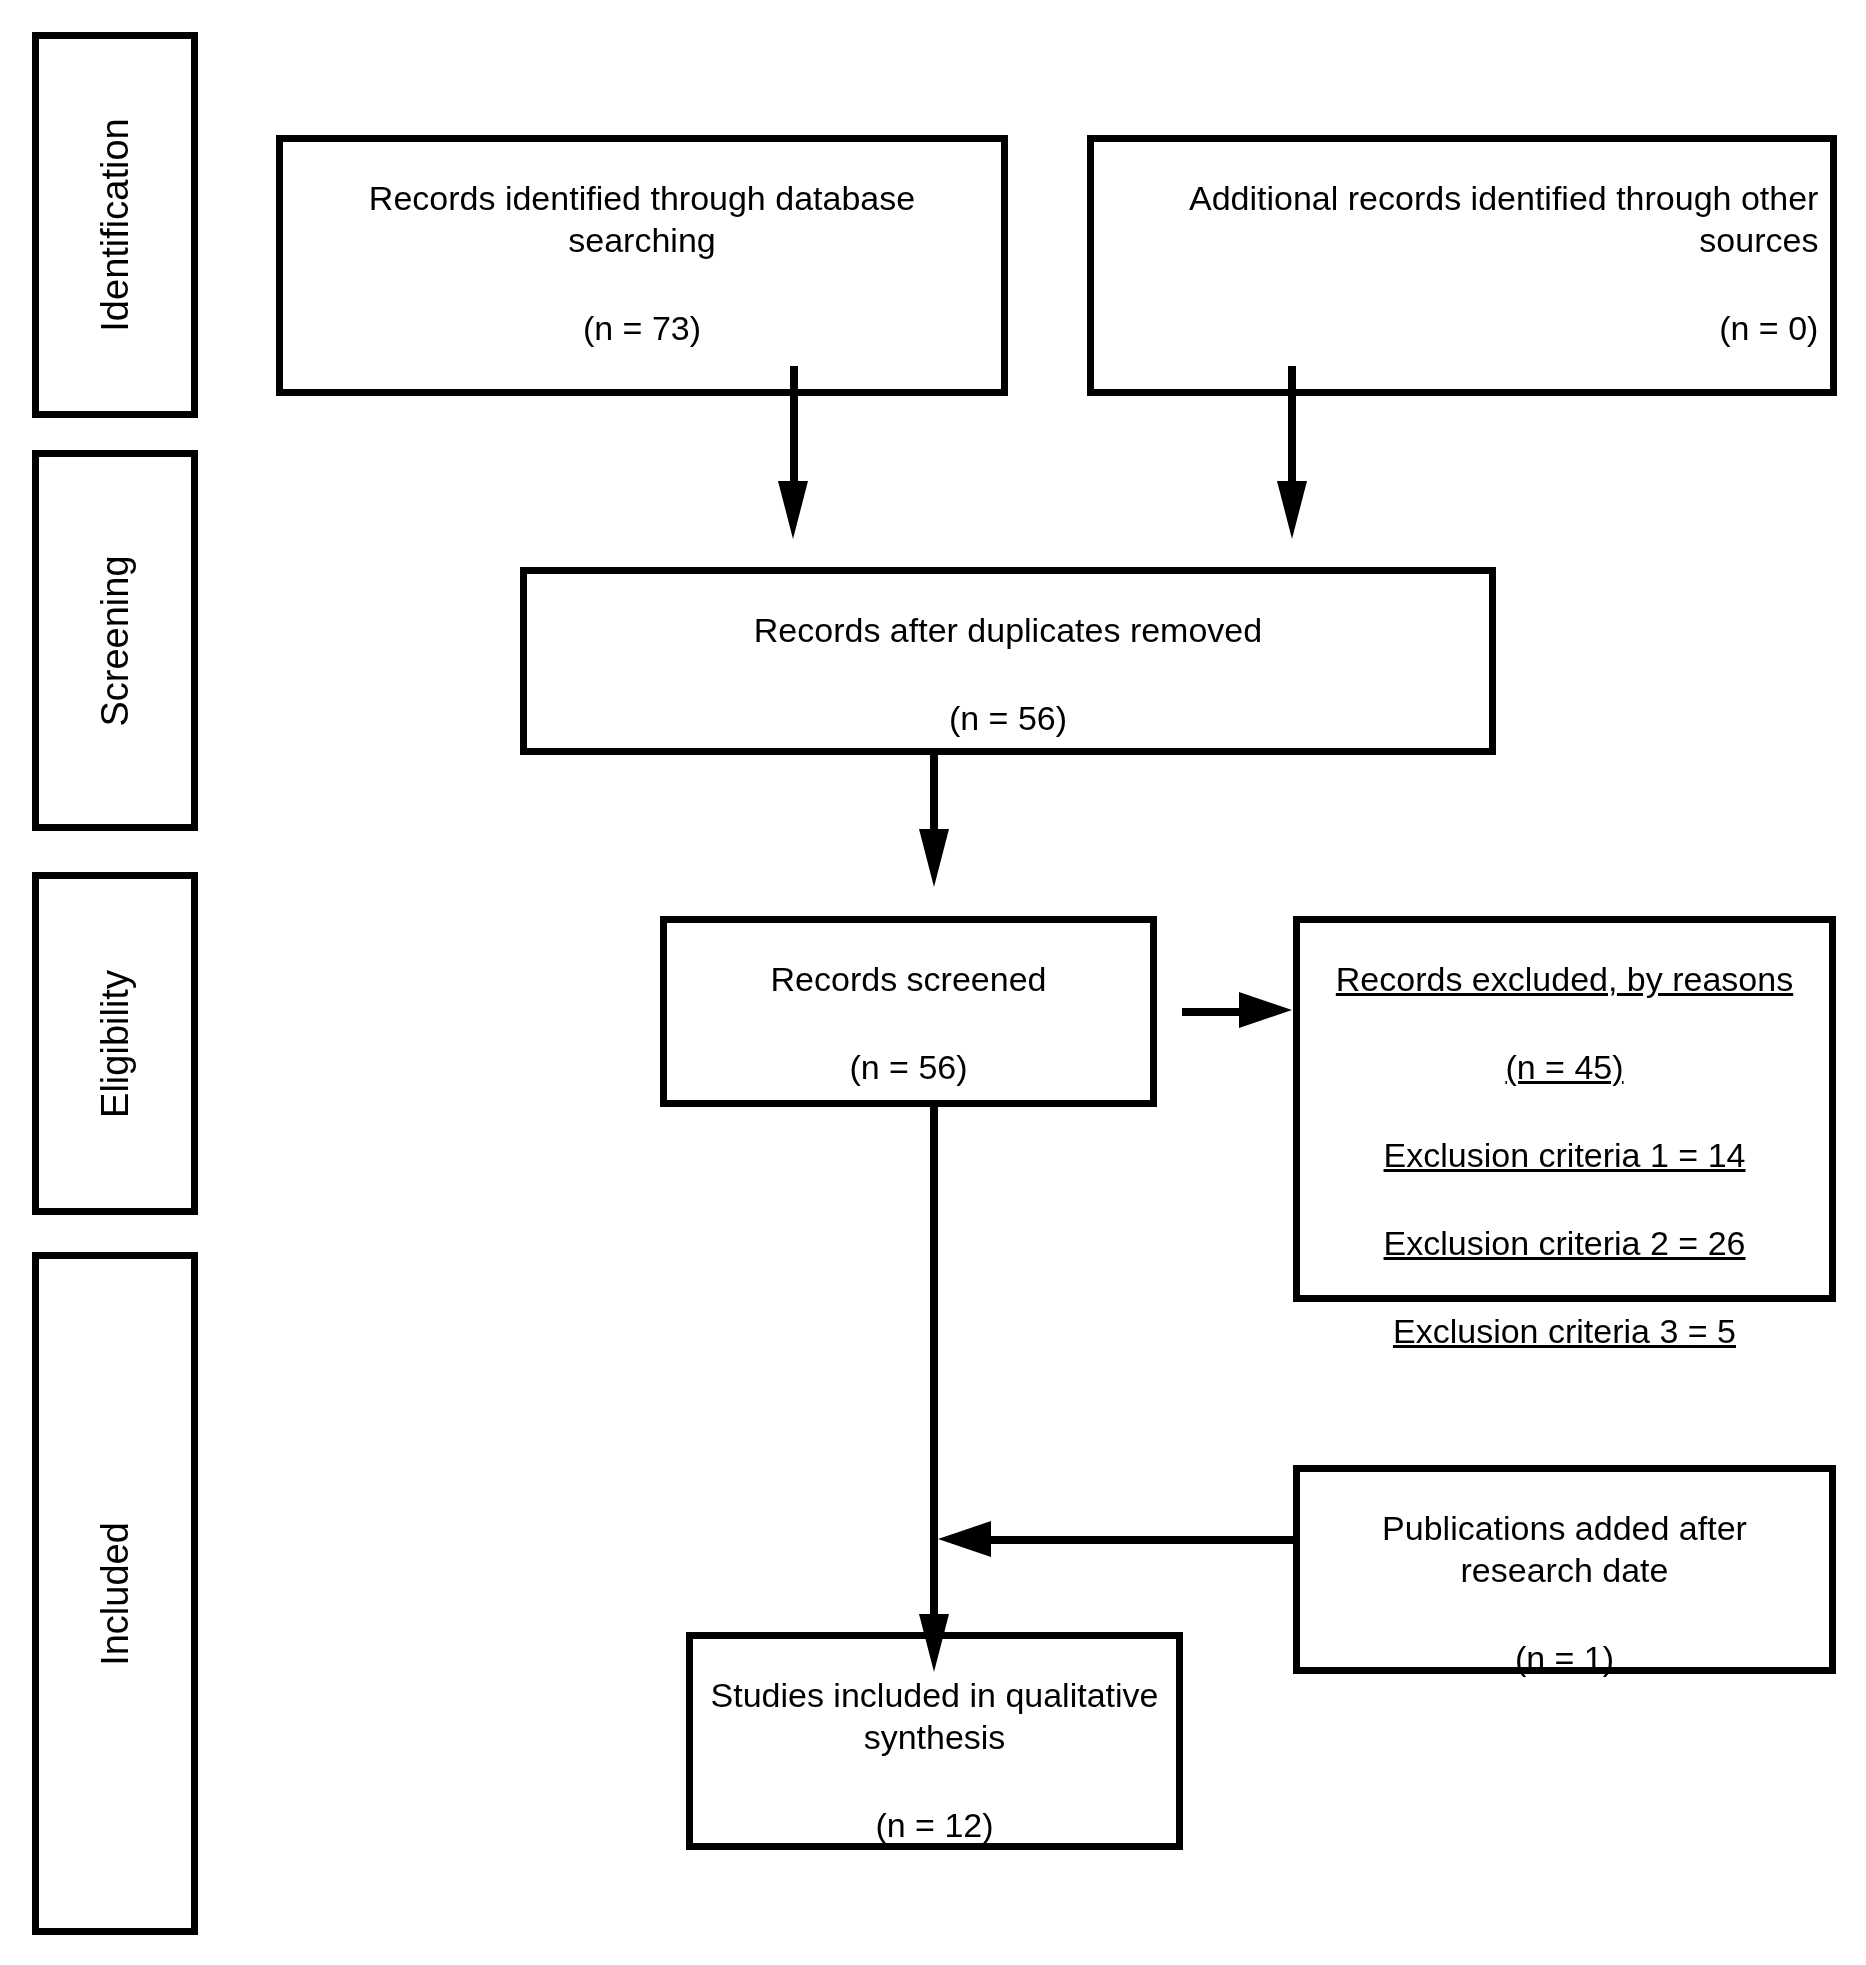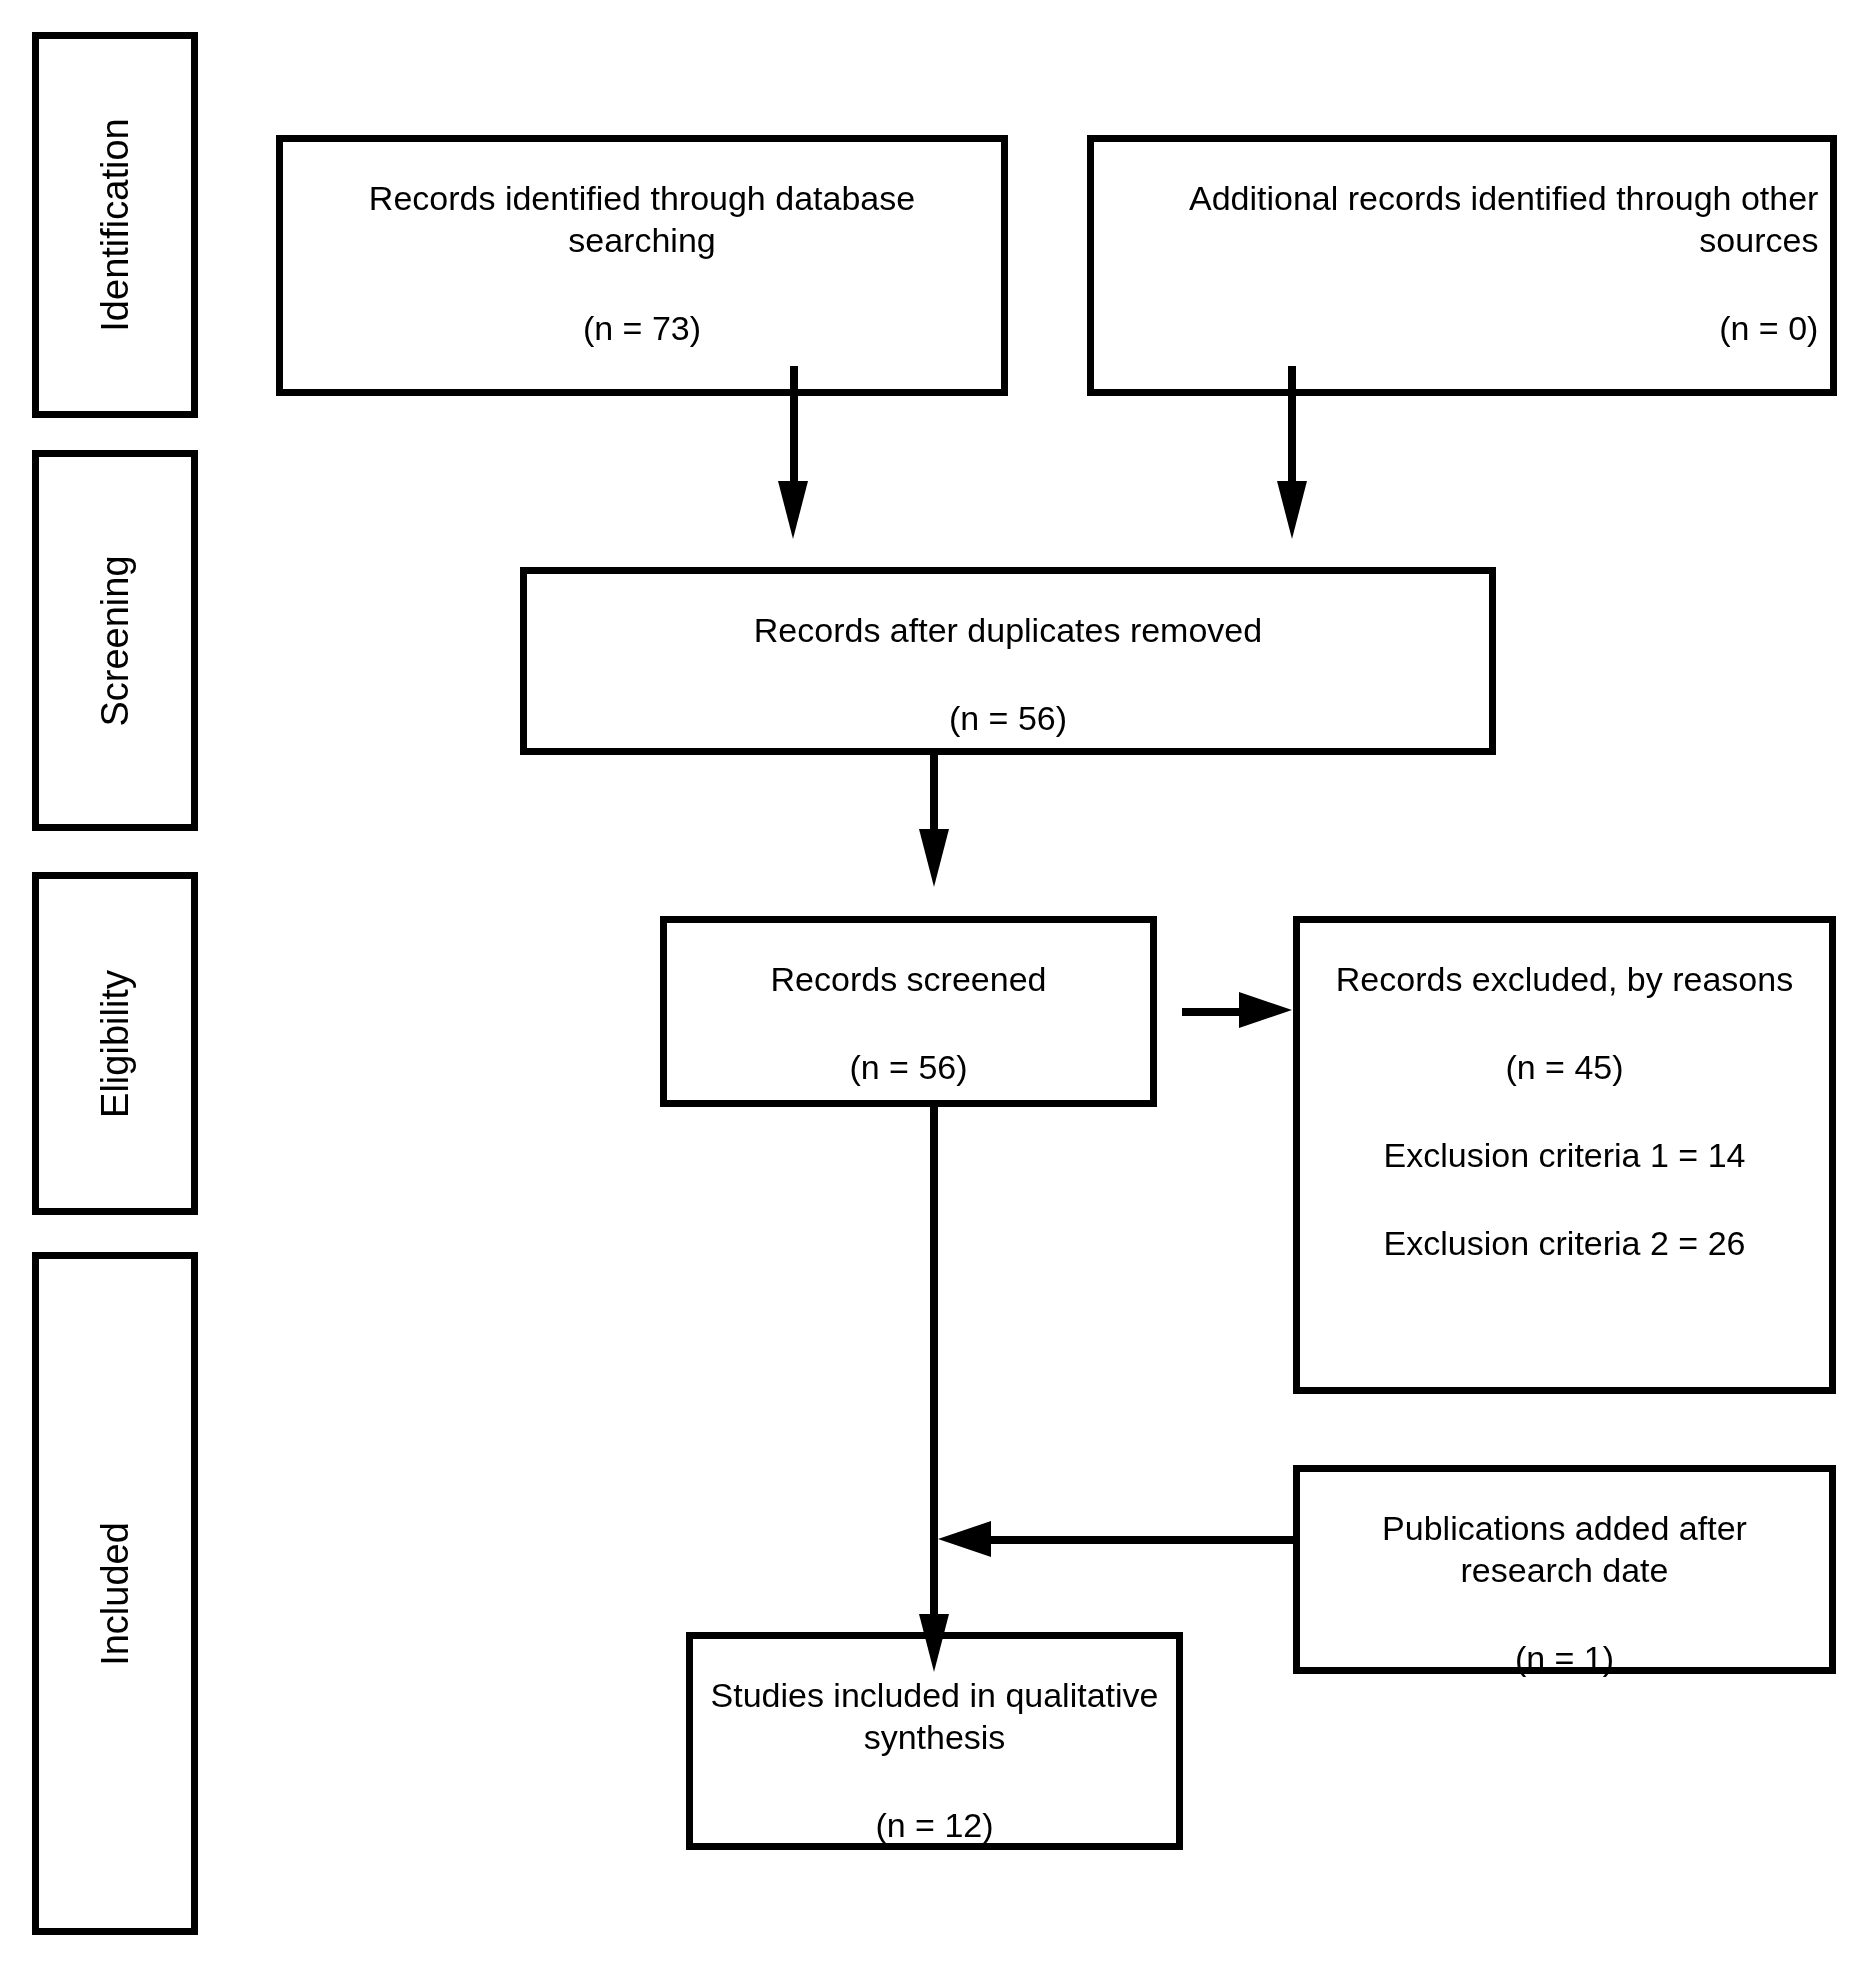--- a/index.html
+++ b/index.html
@@ -69,21 +69,21 @@
     border-top: 18.6px solid transparent;
     border-bottom: 18.6px solid transparent;
     border-right: 53px solid #000000;
   }
 
   
   #node-records-identified { left: 276px;  top: 105px;  width: 732px; height: 261px; }
   #node-additional-records { left: 1087px; top: 105px;  width: 750px; height: 261px; text-align: right; }
   #node-after-duplicates   { left: 520px;  top: 537px;  width: 976px; height: 188px; }
   #node-records-screened   { left: 660px; top: 886px; width: 497px;  height: 191px; }
-  #node-records-excluded   { left: 1293px; top: 886px; width: 543px;  height: 478px; }
+  #node-records-excluded   { left: 1293px; top: 886px; width: 543px;  height: 386px; text-decoration: underline; }
   #node-publications-added { left: 1293px; top: 1435px; width: 543px;  height: 209px; }
   #node-studies-included   { left: 686px; top: 1602px; width: 497px;  height: 218px; }
 
   
   #stage-identification { top: 32px;   height: 386px; }
   #stage-screening      { top: 450px;  height: 381px; }
   #stage-eligibility    { top: 872px; height: 343px; }
   #stage-included       { top: 1252px; height: 683px; }
 </style>
 </head>
@@ -122,20 +122,21 @@
   <div class="node" id="node-records-screened">
     <div class="node-label">Records screened</div>
     <div class="node-count">(n = 56)</div>
   </div>
 
   <div class="node" id="node-records-excluded">
     <div class="node-label">Records excluded, by reasons</div>
     <div class="node-count">(n = 45)</div>
     <div class="node-detail">Exclusion criteria 1 = 14</div>
     <div class="node-detail">Exclusion criteria 2 = 26</div>
+    <div class="node-detail">Exclusion criteria 3 = 5</div>
   </div>
 
   <div class="node" id="node-publications-added">
     <div class="node-label">Publications added after research date</div>
     <div class="node-count">(n = 1)</div>
   </div>
 
   <div class="node" id="node-studies-included">
     <div class="node-label">Studies included in qualitative synthesis</div>
     <div class="node-count">(n = 12)</div>

